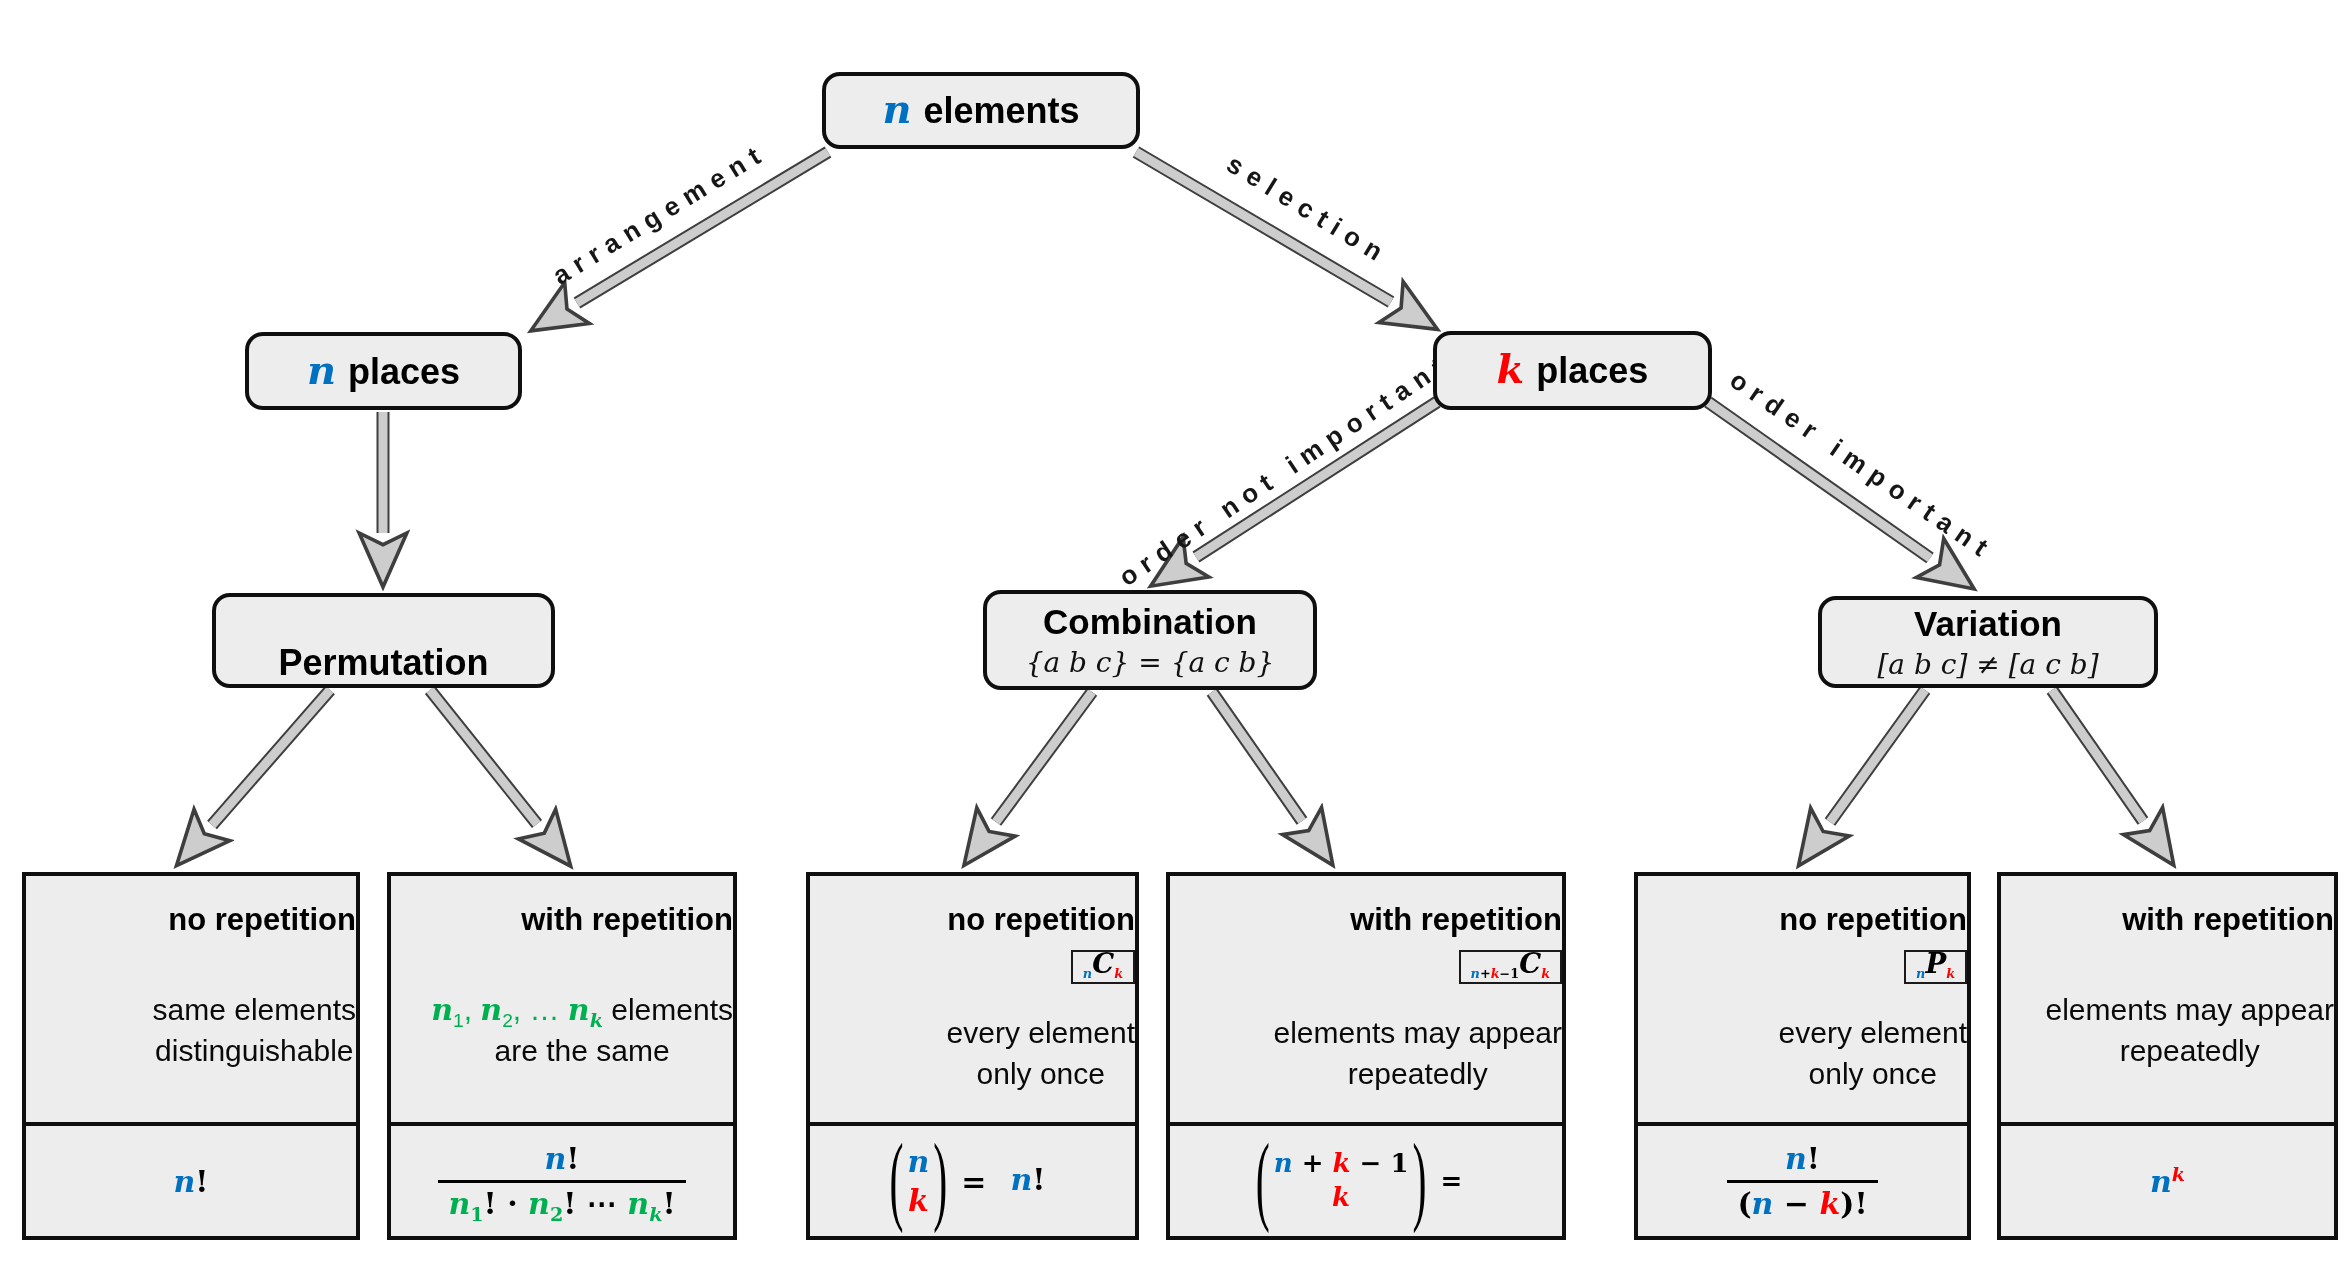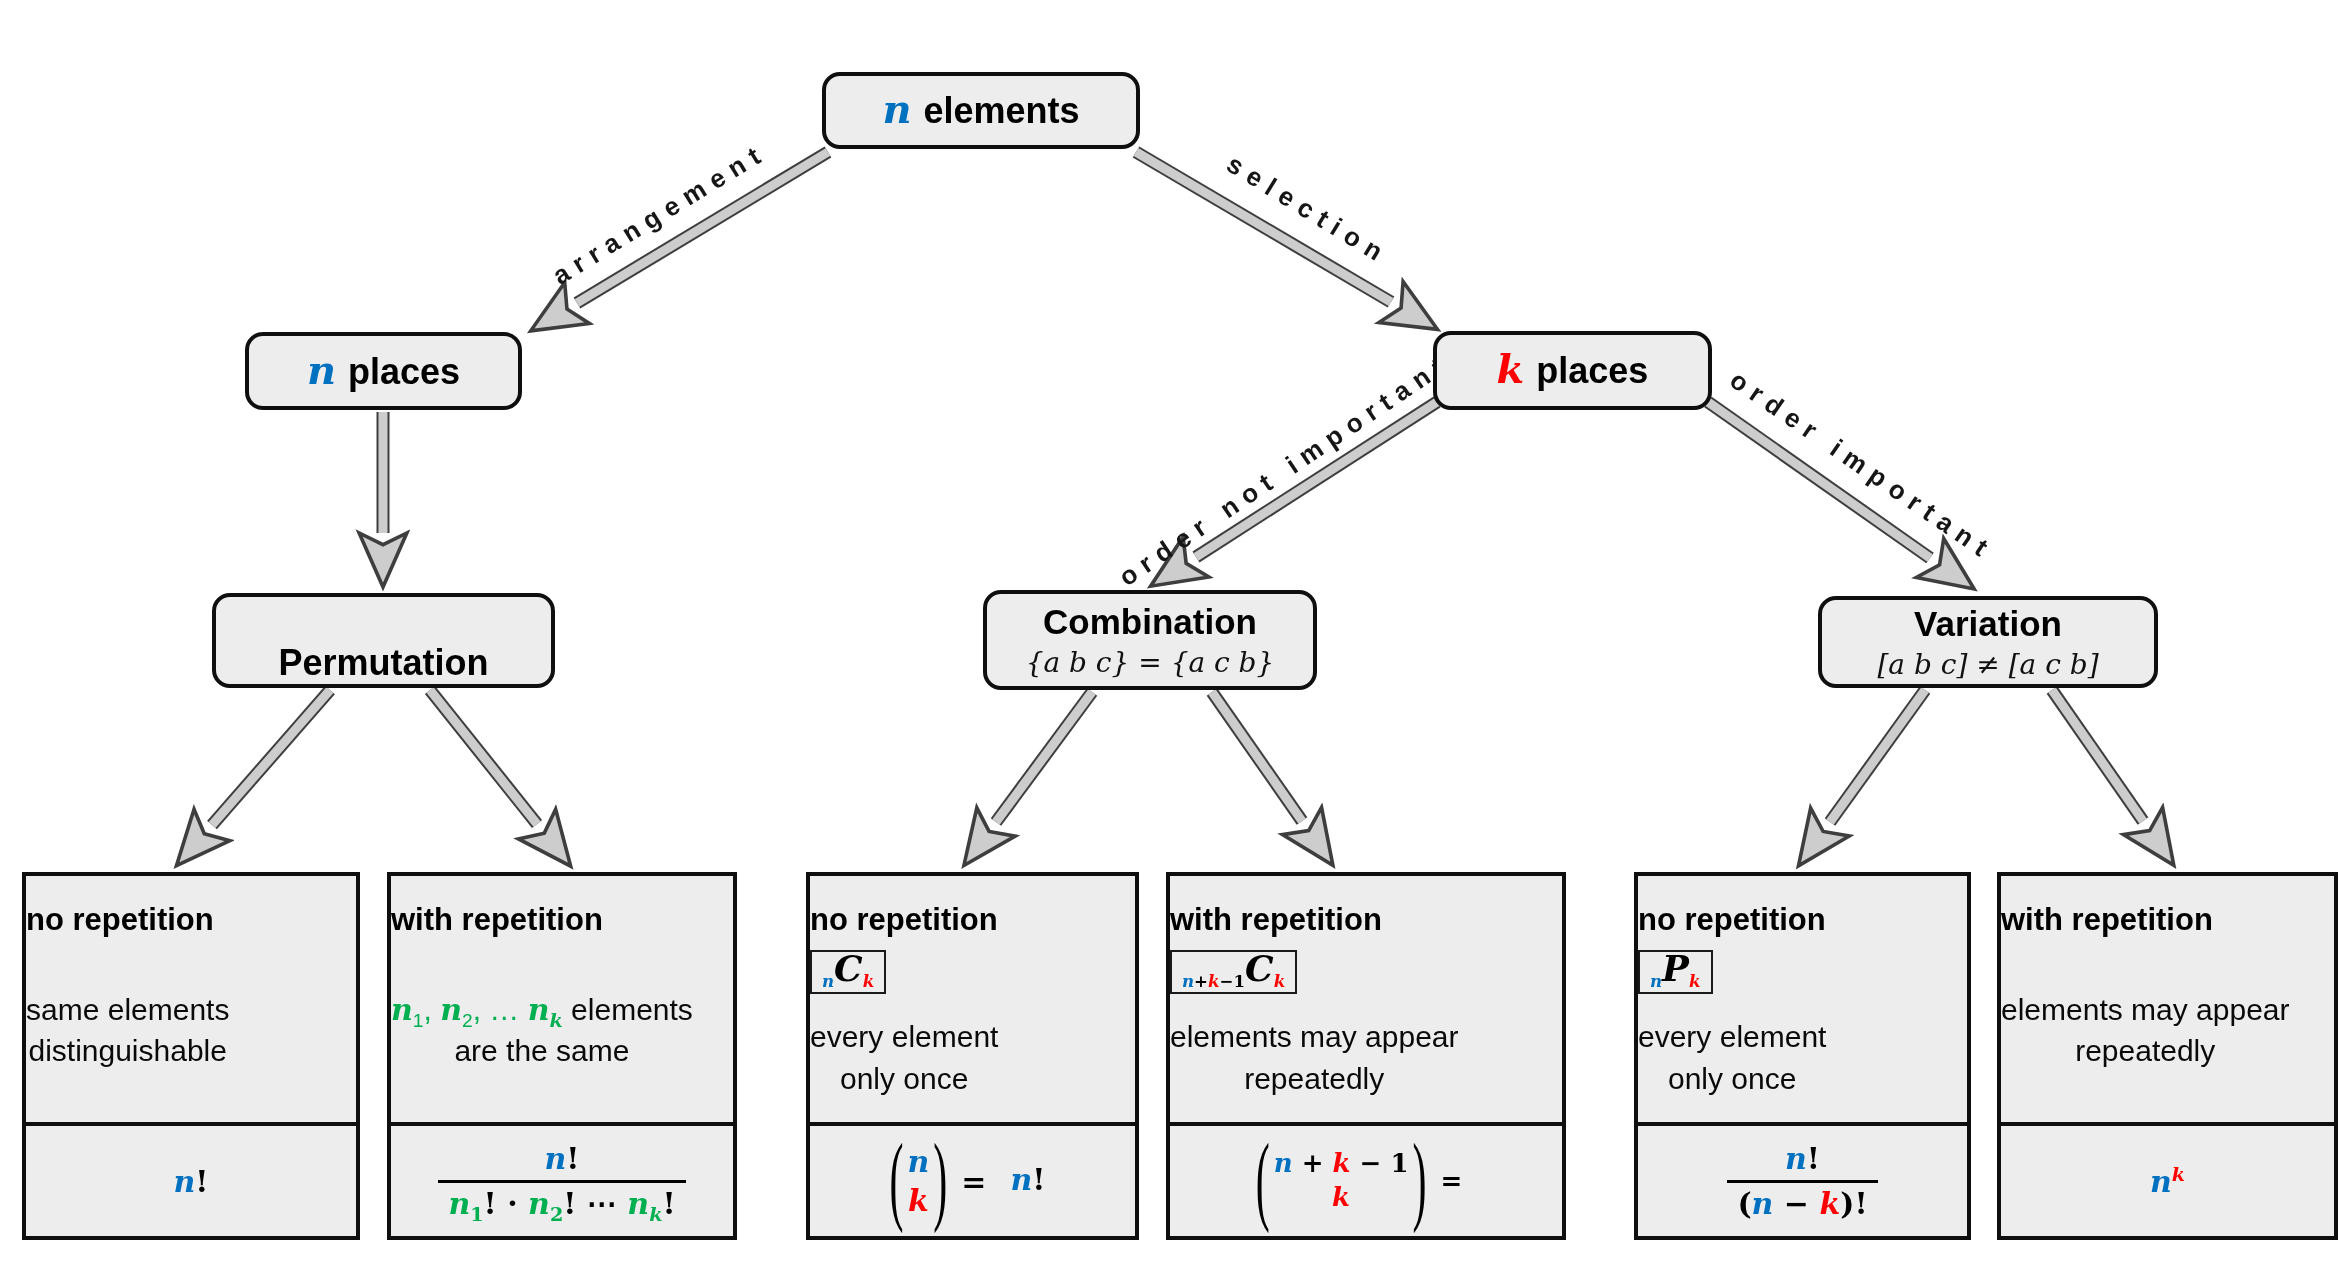--- a/index.html
+++ b/index.html
@@ -15,23 +15,23 @@
   .mvar{font-family:"DejaVu Serif","Liberation Serif",serif;font-style:italic;font-weight:bold;font-size:40px;line-height:1;}
   .node-sub{font-family:"DejaVu Serif","Liberation Serif",serif;font-style:italic;font-size:28px;color:#111;margin-top:4px;white-space:nowrap;}
 
   
   .edge-label{position:absolute;font-size:26px;font-weight:600;letter-spacing:8px;color:#161616;
               white-space:nowrap;transform:translate(-50%,-50%) rotate(var(--r));}
 
   
   .leaf{position:absolute;top:872px;height:368px;background:#EDEDED;border:4px solid #0f0f0f;
         box-sizing:border-box;display:flex;flex-direction:column;}
-  .leaf-top{height:246px;box-sizing:border-box;display:flex;flex-direction:column;align-items:flex-start;padding-top:26px;}
+  .leaf-top{height:246px;box-sizing:border-box;display:flex;flex-direction:column;align-items:flex-end;padding-top:26px;}
   .leaf-header{font-size:31px;font-weight:bold;color:#000;}
-  .leaf-symbol{margin-top:12px;border:2.5px solid #1a1a1a;padding:0 10px 3px;font-size:26px;font-weight:bold;
+  .leaf-symbol{margin-top:12px;border:2.5px solid #1a1a1a;padding:0 10px 3px;font-size:20px;font-weight:bold;
                font-family:"DejaVu Serif","Liberation Serif",serif;background:#EDEDED;line-height:1.25;}
   .leaf-desc{margin:auto 0;text-align:center;font-size:30px;line-height:1.38;color:#0a0a0a;}
   .leaf-formula{flex:1;border-top:4px solid #0f0f0f;display:flex;align-items:center;justify-content:center;
                 font-size:30px;font-weight:bold;color:#000;
                 font-family:"DejaVu Serif","Liberation Serif",serif;font-style:normal;}
   .leaf-formula.tight{font-size:26px;}
 
   .math{font-family:"DejaVu Serif","Liberation Serif",serif;font-style:italic;font-weight:bold;}
   .c-blue{color:#0070C0}.c-red{color:#FF0000}.c-green{color:#00B050}
   sub{font-size:0.64em;line-height:0;} sup{font-size:0.64em;line-height:0;}

